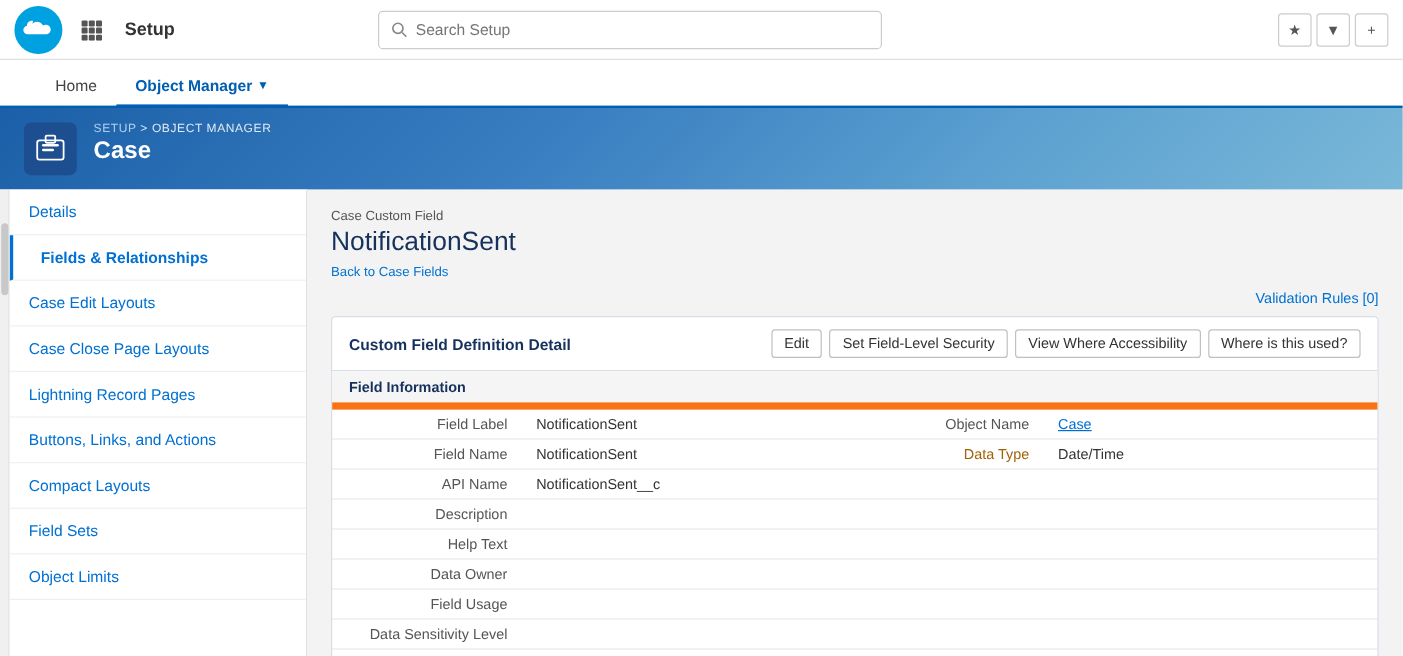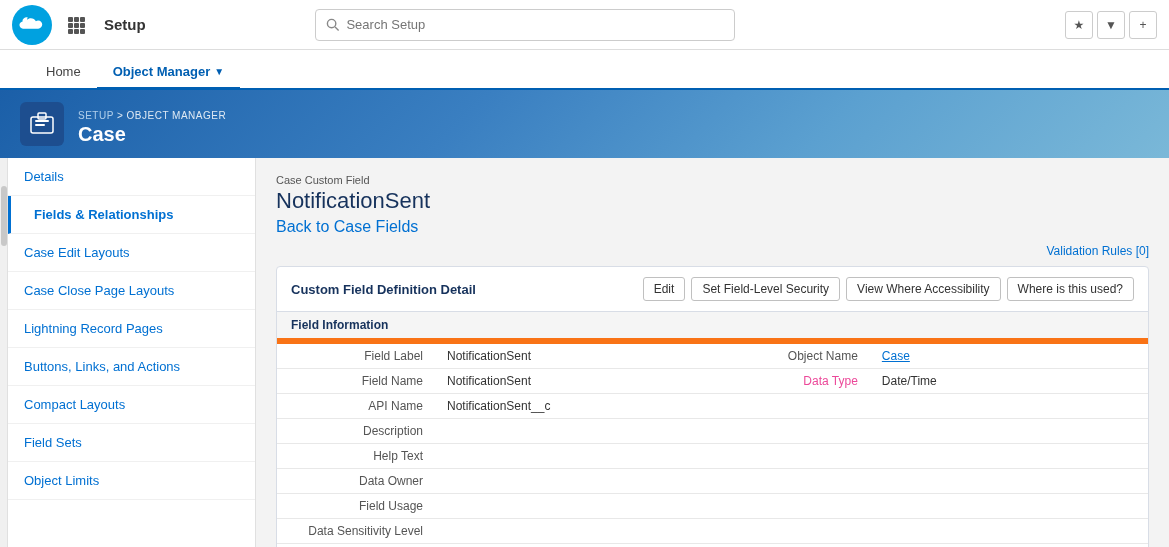--- a/index.html
+++ b/index.html
@@ -65,21 +65,21 @@
       color: #005fb2; border-bottom: 3px solid #005fb2; font-weight: 600;
     }
     .tab-item-with-chevron {
       display: flex; align-items: center; gap: 4px;
     }
 
     
     .breadcrumb-header {
       background: linear-gradient(135deg, #1b5fa8 0%, #3a7fc1 40%, #5ba0d0 70%, #7ab8d8 100%);
       padding: 12px 20px;
-      display: flex; align-items: flex-end; gap: 14px;
+      display: flex; align-items: flex-start; gap: 14px;
     }
     .breadcrumb-icon {
       width: 44px; height: 44px; background: #1d4e8f;
       border-radius: 6px; display: flex; align-items: center; justify-content: center;
     }
     .breadcrumb-text { color: #fff; }
     .breadcrumb-path { font-size: 10px; text-transform: uppercase; letter-spacing: 0.5px; opacity: 0.85; }
     .breadcrumb-path a { color: #c8e0f5; text-decoration: none; }
     .breadcrumb-path span { color: #fff; }
     .breadcrumb-title { font-size: 20px; font-weight: 700; color: #fff; margin-top: 2px; }
@@ -115,21 +115,21 @@
       flex: 1; overflow-y: auto; padding: 16px 20px;
       background: #f3f3f3;
     }
     .content-header {
       font-size: 11px; color: #555; margin-bottom: 2px;
     }
     .content-title {
       font-size: 22px; font-weight: 400; color: #16325c; margin-bottom: 4px;
     }
     .back-link {
-      color: #0070d2; text-decoration: none; font-size: 16px;
+      color: #0070d2; text-decoration: none; font-size: 11px;
       display: inline-block; margin-bottom: 8px;
     }
     .validation-link {
       float: right; color: #0070d2; font-size: 12px; cursor: pointer;
     }
 
     
     .section-box {
       background: #fff;
       border: 1px solid #d8dde6;
@@ -298,21 +298,21 @@
           <tr>
             <td class="label-col">Field Label</td>
             <td class="value-col" style="width:35%">NotificationSent</td>
             <td class="label-col" style="text-align:right; color:#555; padding-right:14px; width:130px;">Object Name</td>
             <td class="value-col link-val">Case</td>
           </tr>
 
           <tr>
             <td class="label-col">Field Name</td>
             <td class="value-col">NotificationSent</td>
-            <td class="label-col" style="text-align:right; color:#ec4899; padding-right:14px; width:130px;margin-top:29px;">Data Type</td>
+            <td class="label-col" style="text-align:right; color:#a16207; padding-right:14px; width:130px;margin-top:29px;">Data Type</td>
             <td class="value-col">Date/Time</td>
           </tr>
 
           <tr>
             <td class="label-col">API Name</td>
             <td class="value-col">NotificationSent__c</td>
             <td></td>
               <td></td>
           </tr>
 

